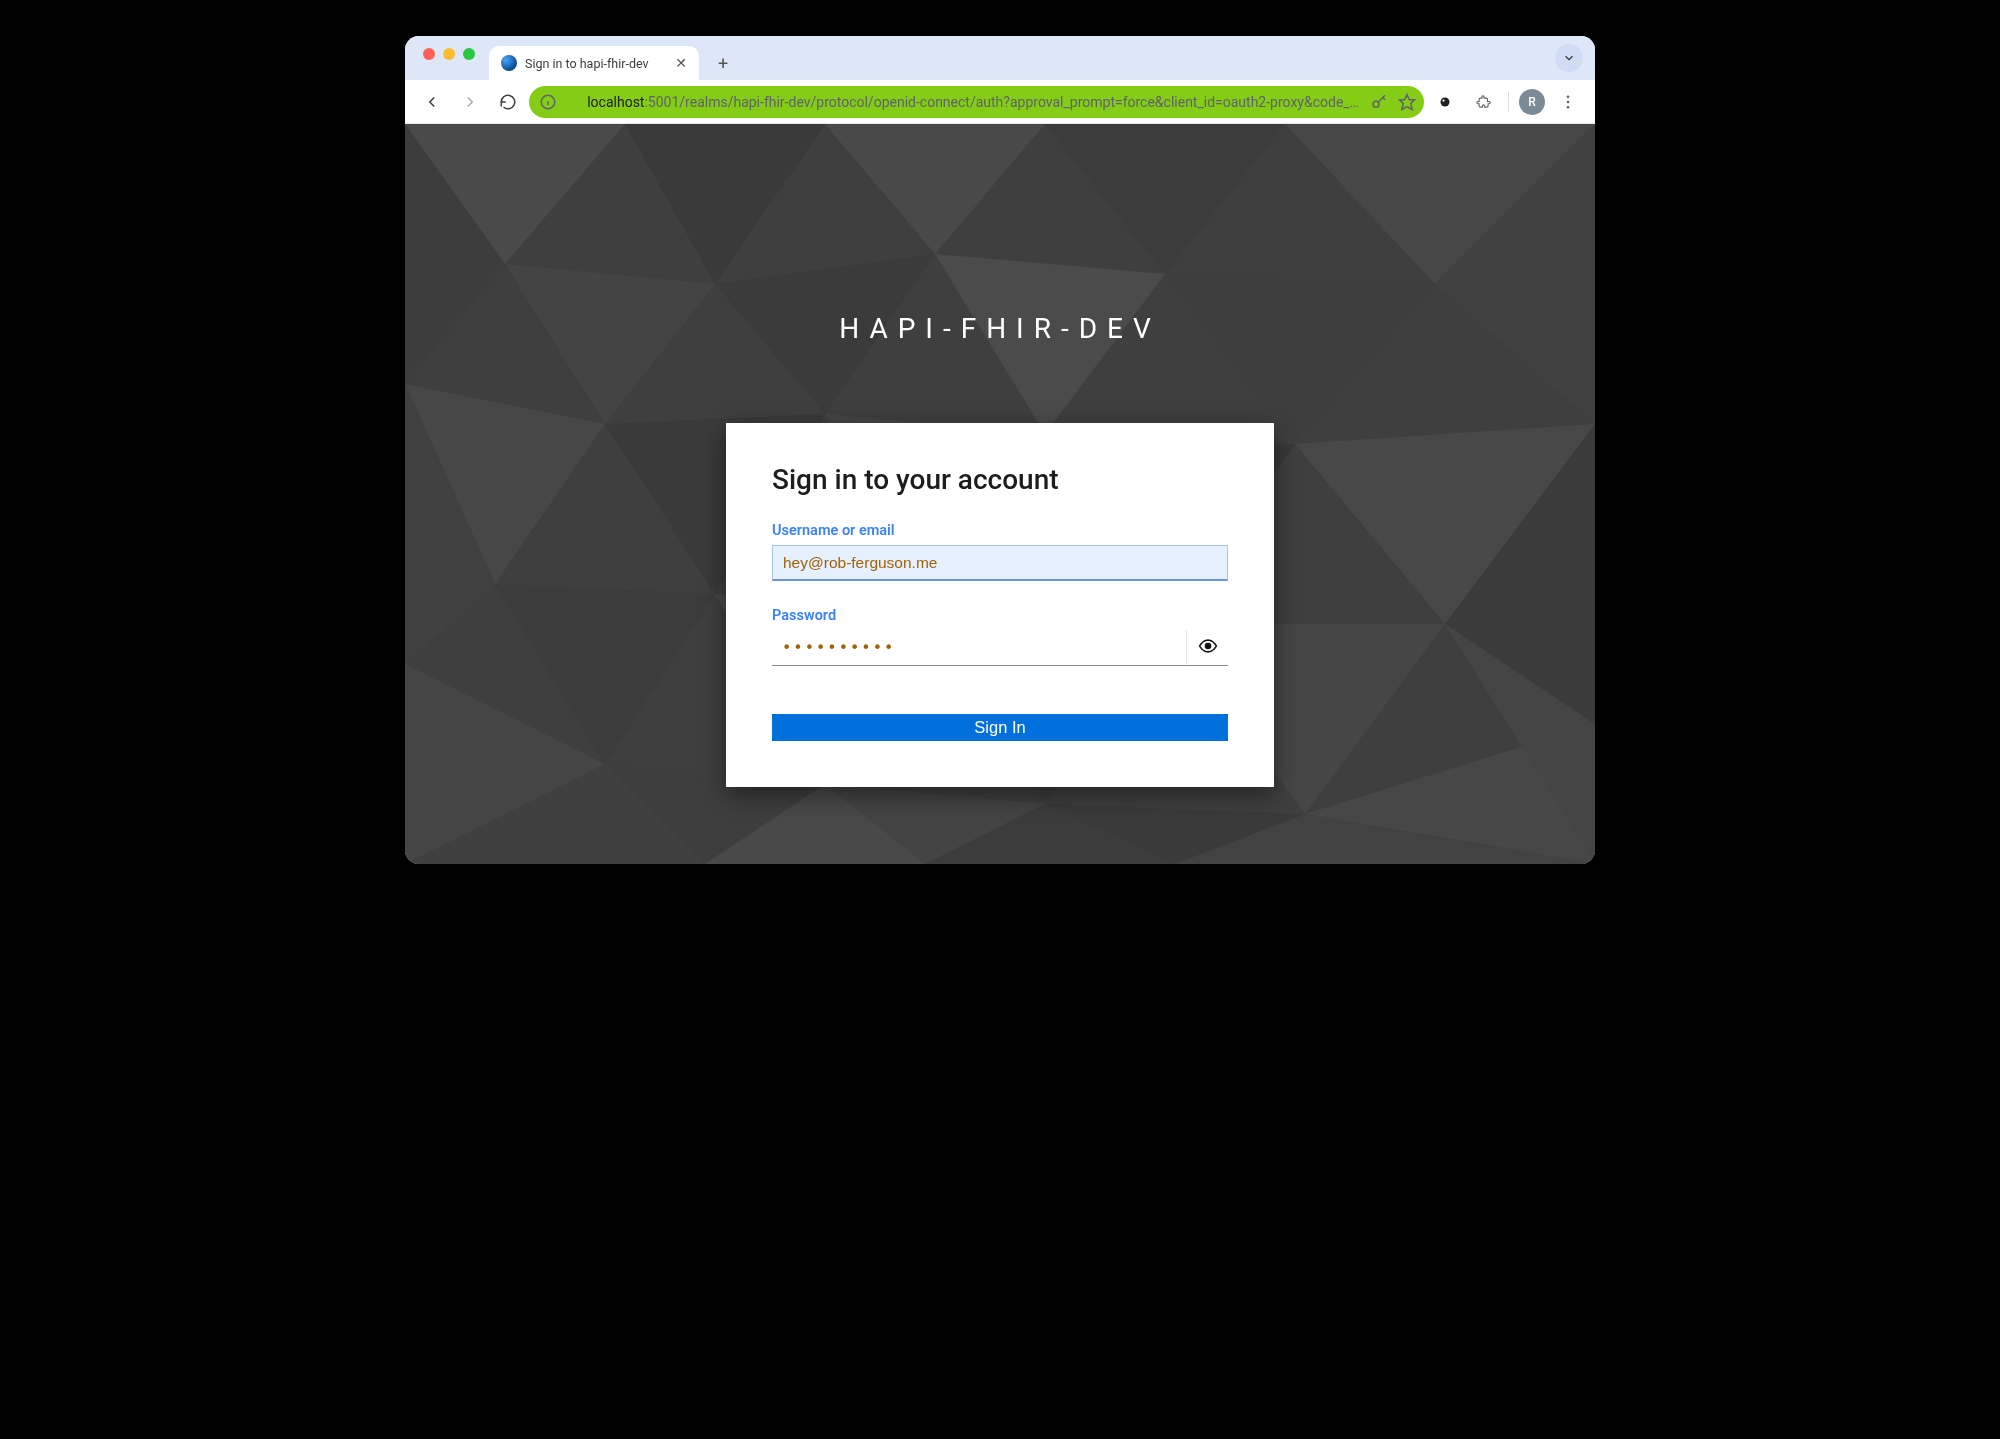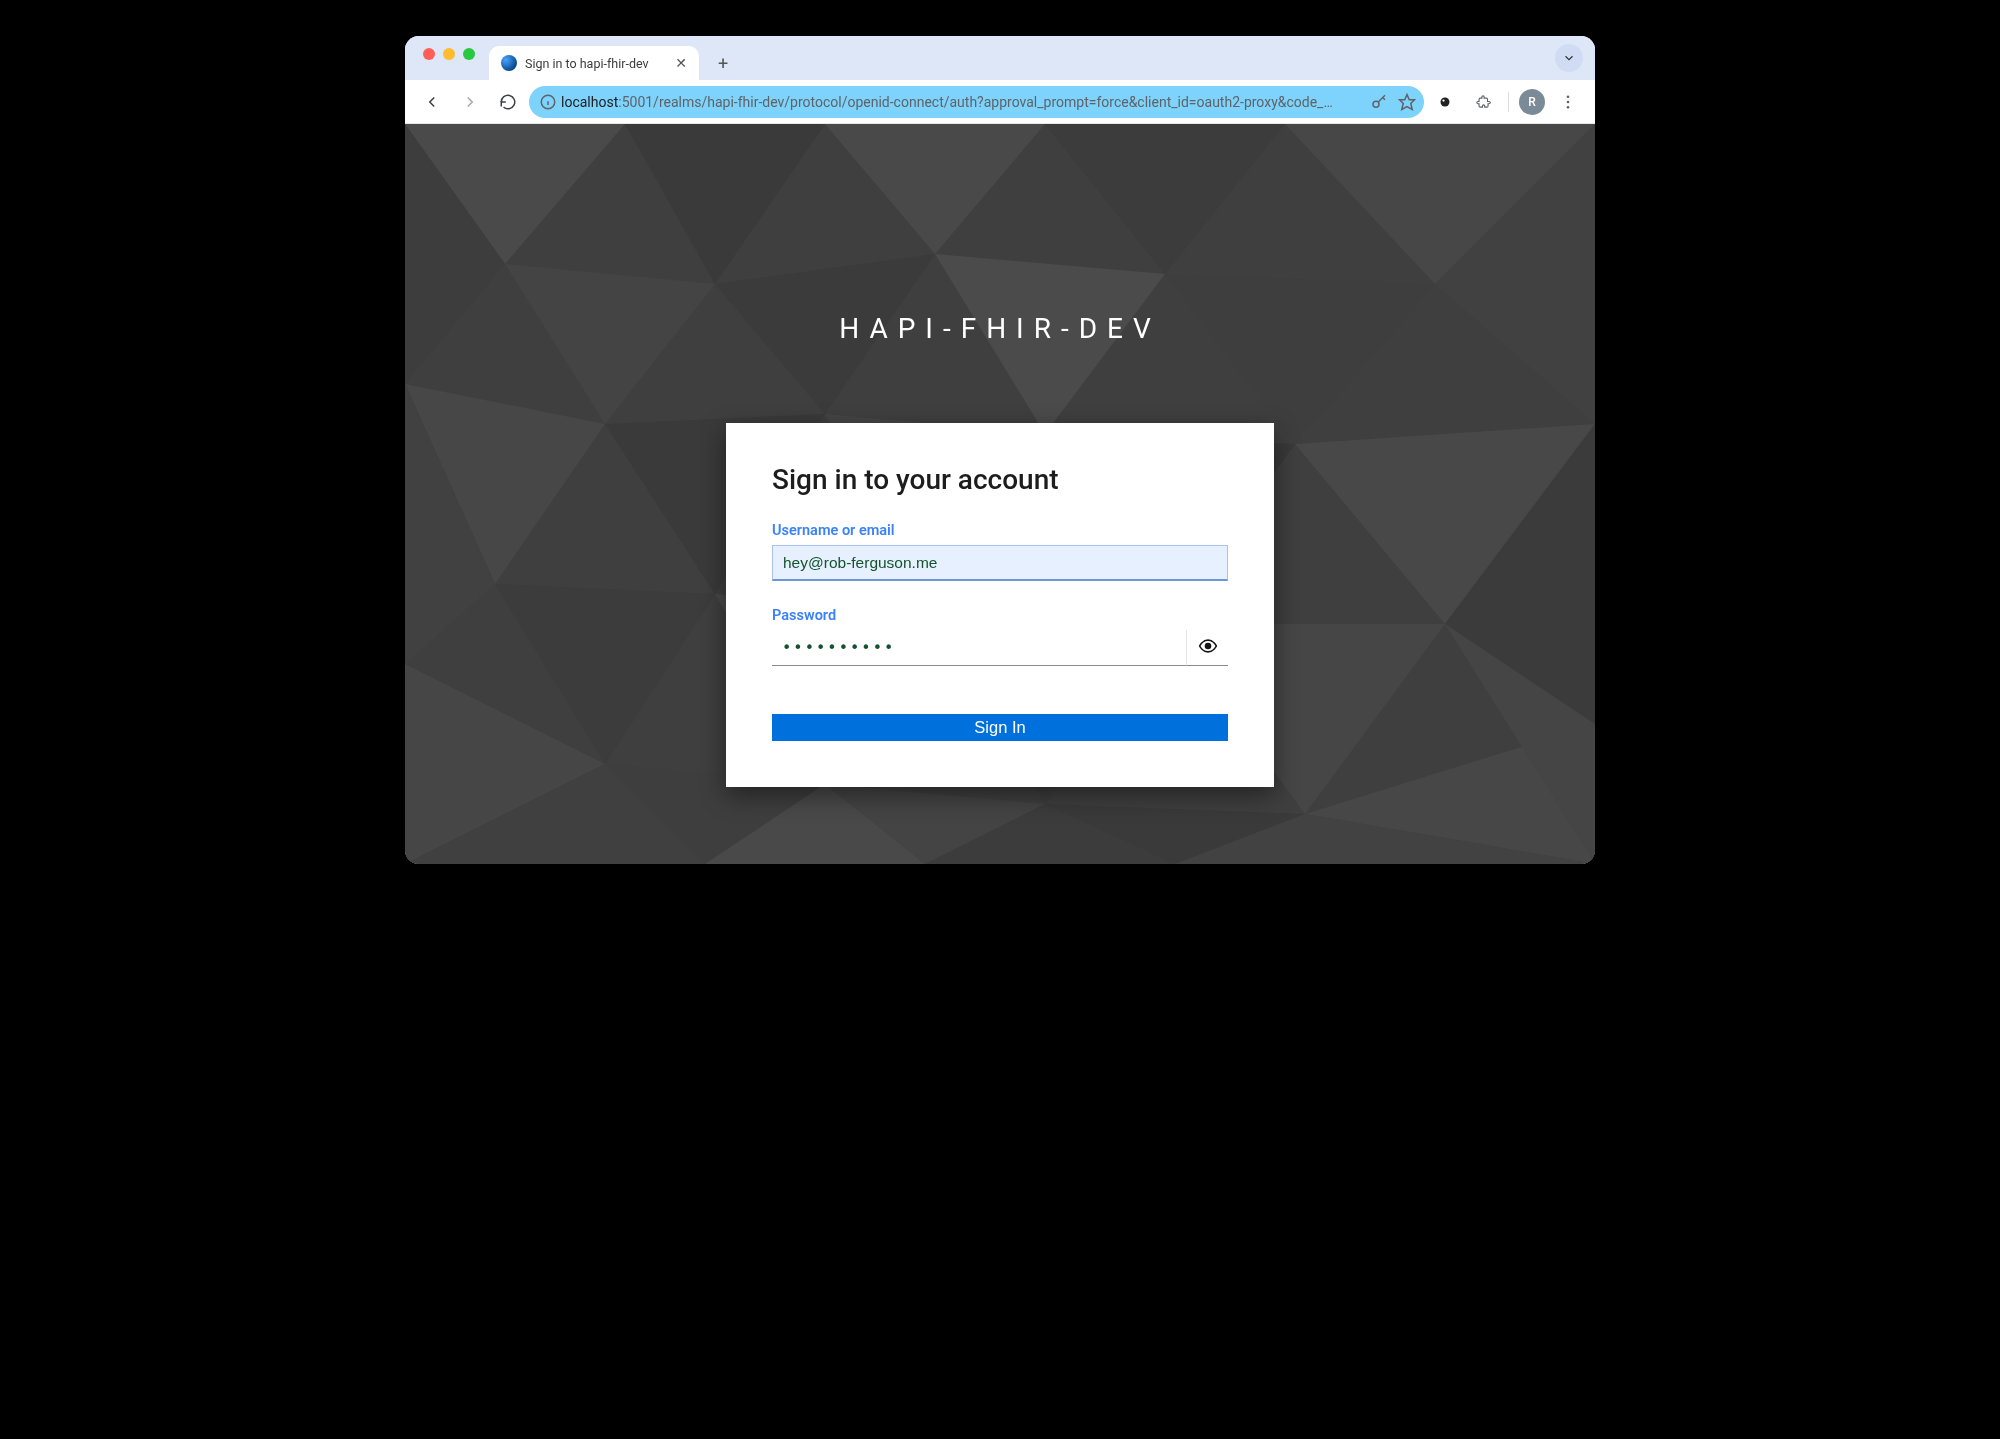--- a/index.html
+++ b/index.html
@@ -85,29 +85,30 @@
     border-bottom: 1px solid #e6e6e6;
   }
   .tbtn {
     width: 34px; height: 34px; display:flex; align-items:center; justify-content:center;
     border-radius: 50%; color:#5f6368; cursor:pointer;
   }
   .tbtn svg { width: 18px; height: 18px; }
   .omnibox {
     flex: 1;
     height: 32px;
-    background: #7dd3fc;
+    background: #84cc16;
     border-radius: 16px;
     display: flex;
     align-items: center;
     padding: 0 8px 0 10px;
-    gap: 4px;
+    gap: 11px;
     color: #5f6368;
     font-size: 14px;
     overflow: hidden;
+    text-align: right;
   }
   .omnibox .url { flex:1; white-space: nowrap; overflow: hidden; text-overflow: ellipsis; color:#5f6368;}
   .omnibox .url .host { color:#202124; }
   .omnibox .trail { display:flex; align-items:center; gap:10px; margin-left:auto; }
   .omni-icon { width:18px; height:18px; display:flex; align-items:center; justify-content:center; color:#5f6368;}
   .avatar {
     width:26px; height:26px; border-radius:50%; background:#7b8a97; color:#fff;
     display:flex; align-items:center; justify-content:center; font-size:12px; font-weight:500;
     margin: 0 2px;
   }
@@ -161,21 +162,21 @@
     display: flex;
     align-items: stretch;
   }
   .input-wrap input {
     flex: 1;
     height: 36px;
     border: 1px solid #bcbcbc;
     border-radius: 0;
     padding: 0 10px;
     font-size: 15.5px;
-    color: #14532d;
+    color: #a16207;
     outline: none;
   }
   .input-wrap.username input {
     background: #e7f0fe;
     border: 1px solid #a9c3ec;
     border-bottom: 2px solid #6c97d6;
   }
   .input-wrap.password input {
     background: #fff;
     border: none;

